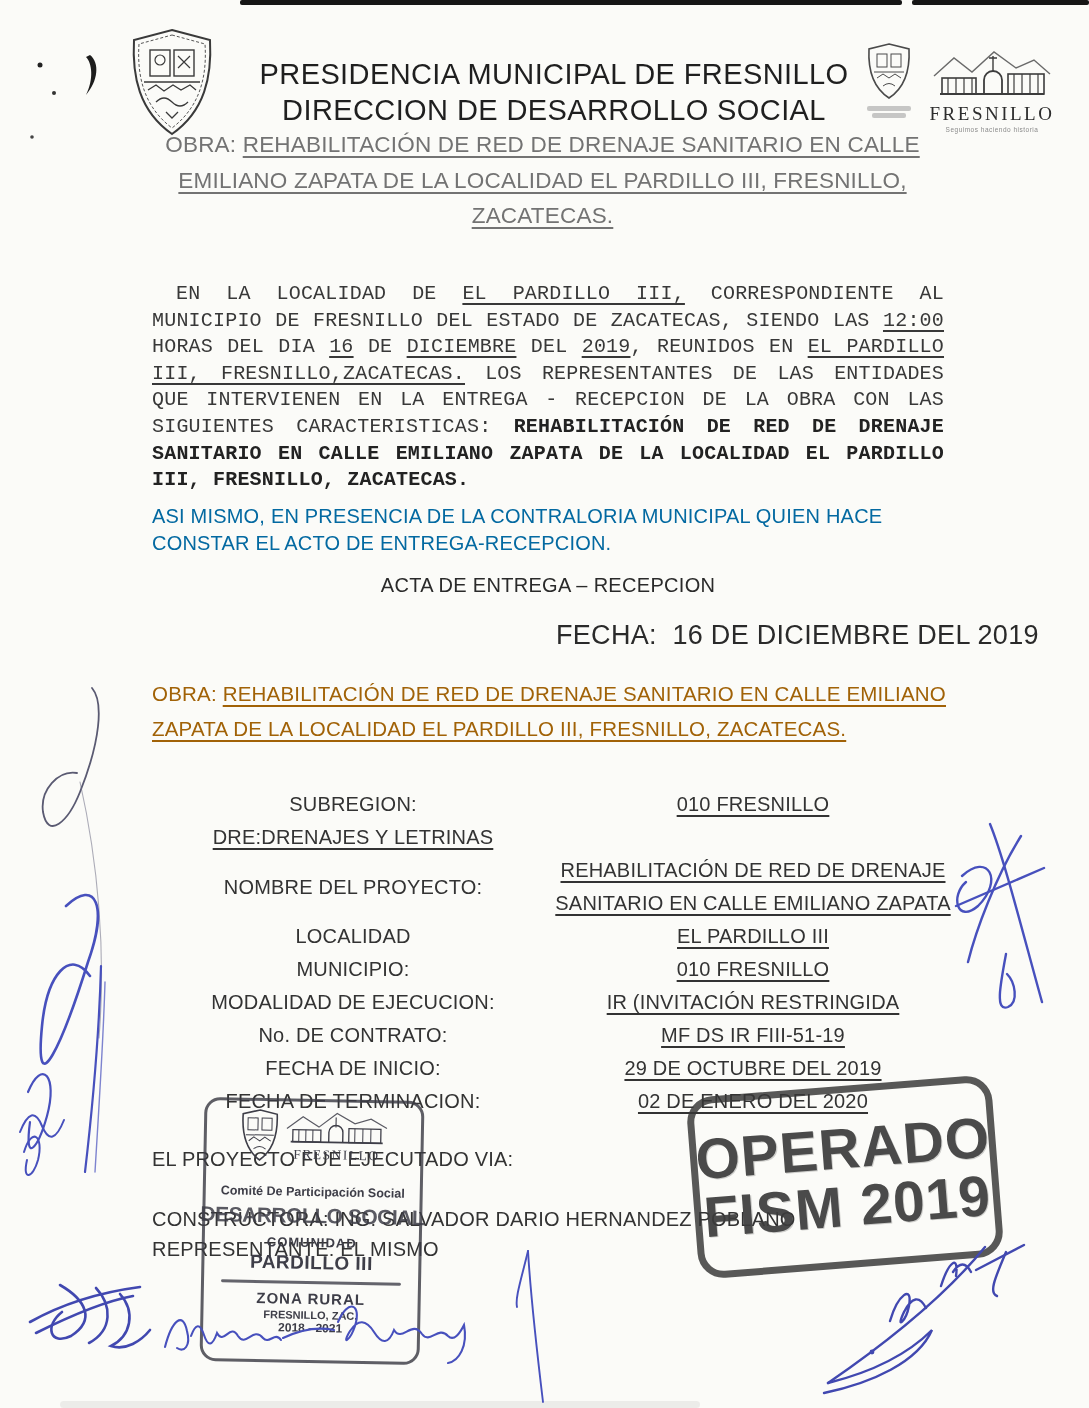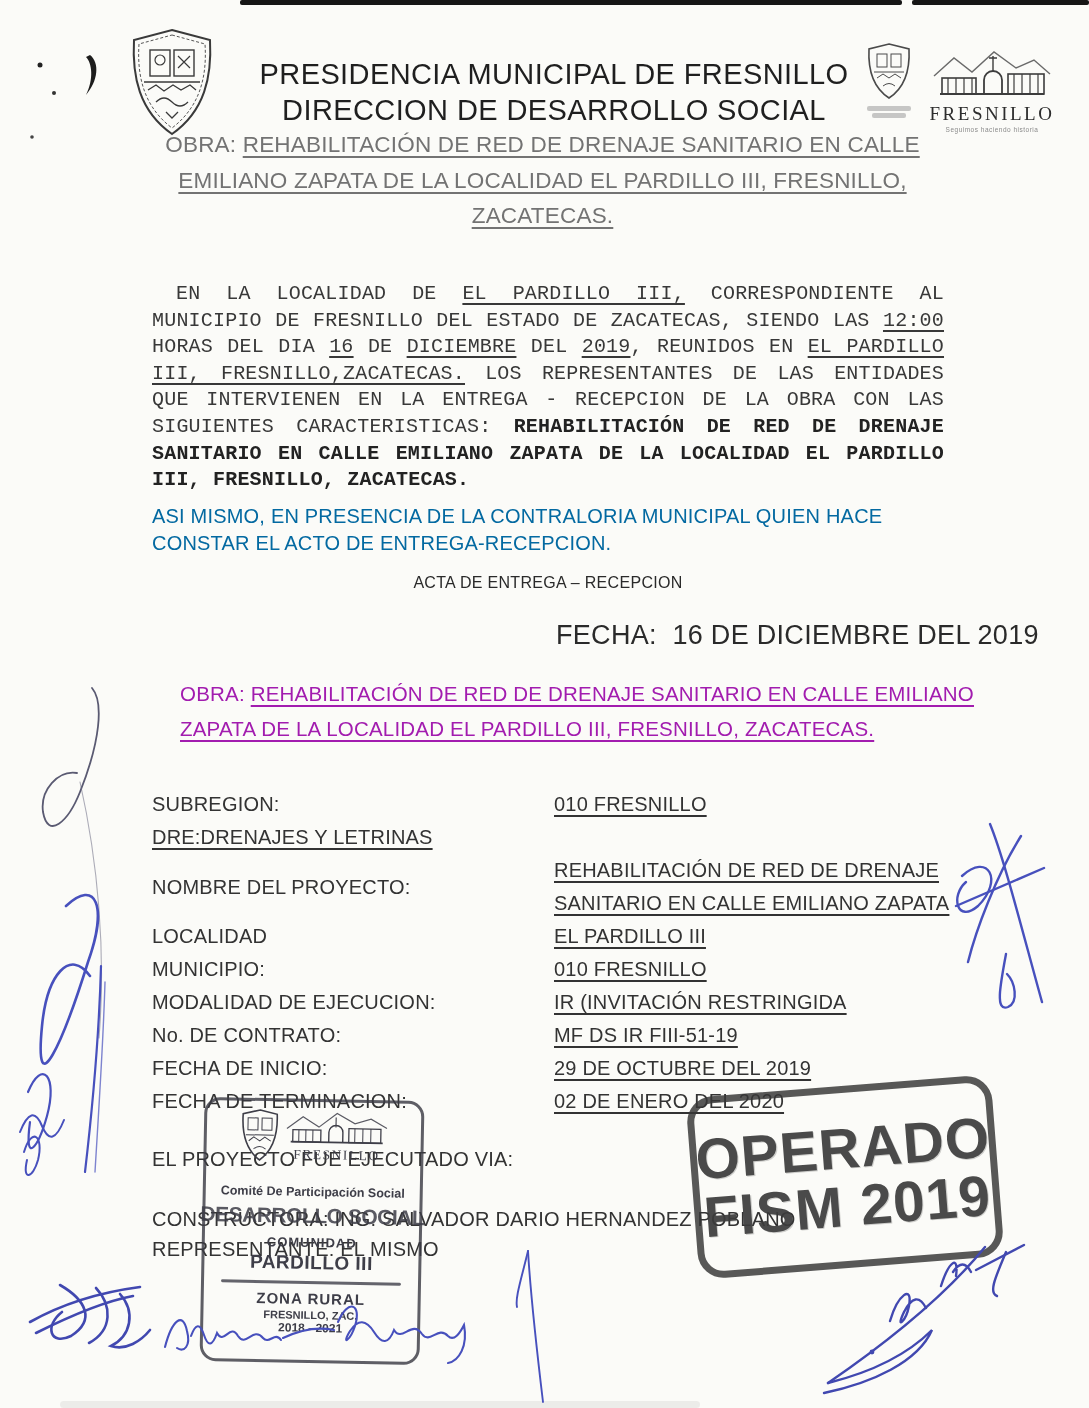--- a/index.html
+++ b/index.html
@@ -22,26 +22,26 @@
   .crest-left{top:26px;left:126px;}
   .crest-right{top:42px;left:863px;text-align:center;}
   .caption-smudge{height:5px;background:#9a9a9a;opacity:.55;border-radius:2px;margin:2px auto 0;}
   .logo-right{top:46px;left:928px;width:128px;text-align:center;}
   .wordmark{font-family:"Liberation Serif",serif;font-size:19px;letter-spacing:2.5px;color:#2d2d2d;margin-top:1px;}
   .tagline{font-size:6.5px;color:#8a8a8a;letter-spacing:.5px;margin-top:1px;}
   
   .p1{top:281px;left:152px;width:792px;font-size:20px;line-height:26.6px;
       text-align:justify;text-indent:24px;color:#383838;letter-spacing:.2px;font-family:Liberation Mono, monospace;}
   .p2{top:503px;left:152px;width:792px;font-size:20px;line-height:27px;color:#0369a1;letter-spacing:.2px;}
-  .acta{top:574px;left:152px;width:792px;text-align:center;font-size:16px;color:#2a2a2a;letter-spacing:.3px;}
+  .acta{top:574px;left:152px;width:792px;text-align:center;font-size:20px;color:#2a2a2a;letter-spacing:.3px;}
   .fecha{top:620px;left:556px;font-size:27px;color:#2a2a2a;letter-spacing:.3px;}
   .obra-p{top:677px;left:152px;width:794px;font-size:20.5px;line-height:34.6px;
-          text-align:justify;color:#a21caf;letter-spacing:.2px;margin-left:28px;}
-  
-  .fields{top:788px;left:152px;width:800px;font-size:20px;color:#333;letter-spacing:.2px;}
+          text-align:justify;color:#a16207;letter-spacing:.2px;}
+  
+  .fields{top:788px;left:152px;width:800px;font-size:20px;color:#333;letter-spacing:.2px;text-align:center;}
   .frow{display:grid;grid-template-columns:402px 1fr;align-items:center;min-height:33px;}
   .frow .val{line-height:33px;}
   
   .fline{left:152px;font-size:20px;color:#333;letter-spacing:.2px;}
   
   .stamp-comite{
     top:1099px;left:202px;width:214px;height:258px;
     border:3.5px solid rgba(58,58,68,.82);border-radius:16px;
     transform:rotate(1.1deg);color:#3e3e48;text-align:center;z-index:5;
     display:flex;flex-direction:column;align-items:center;

